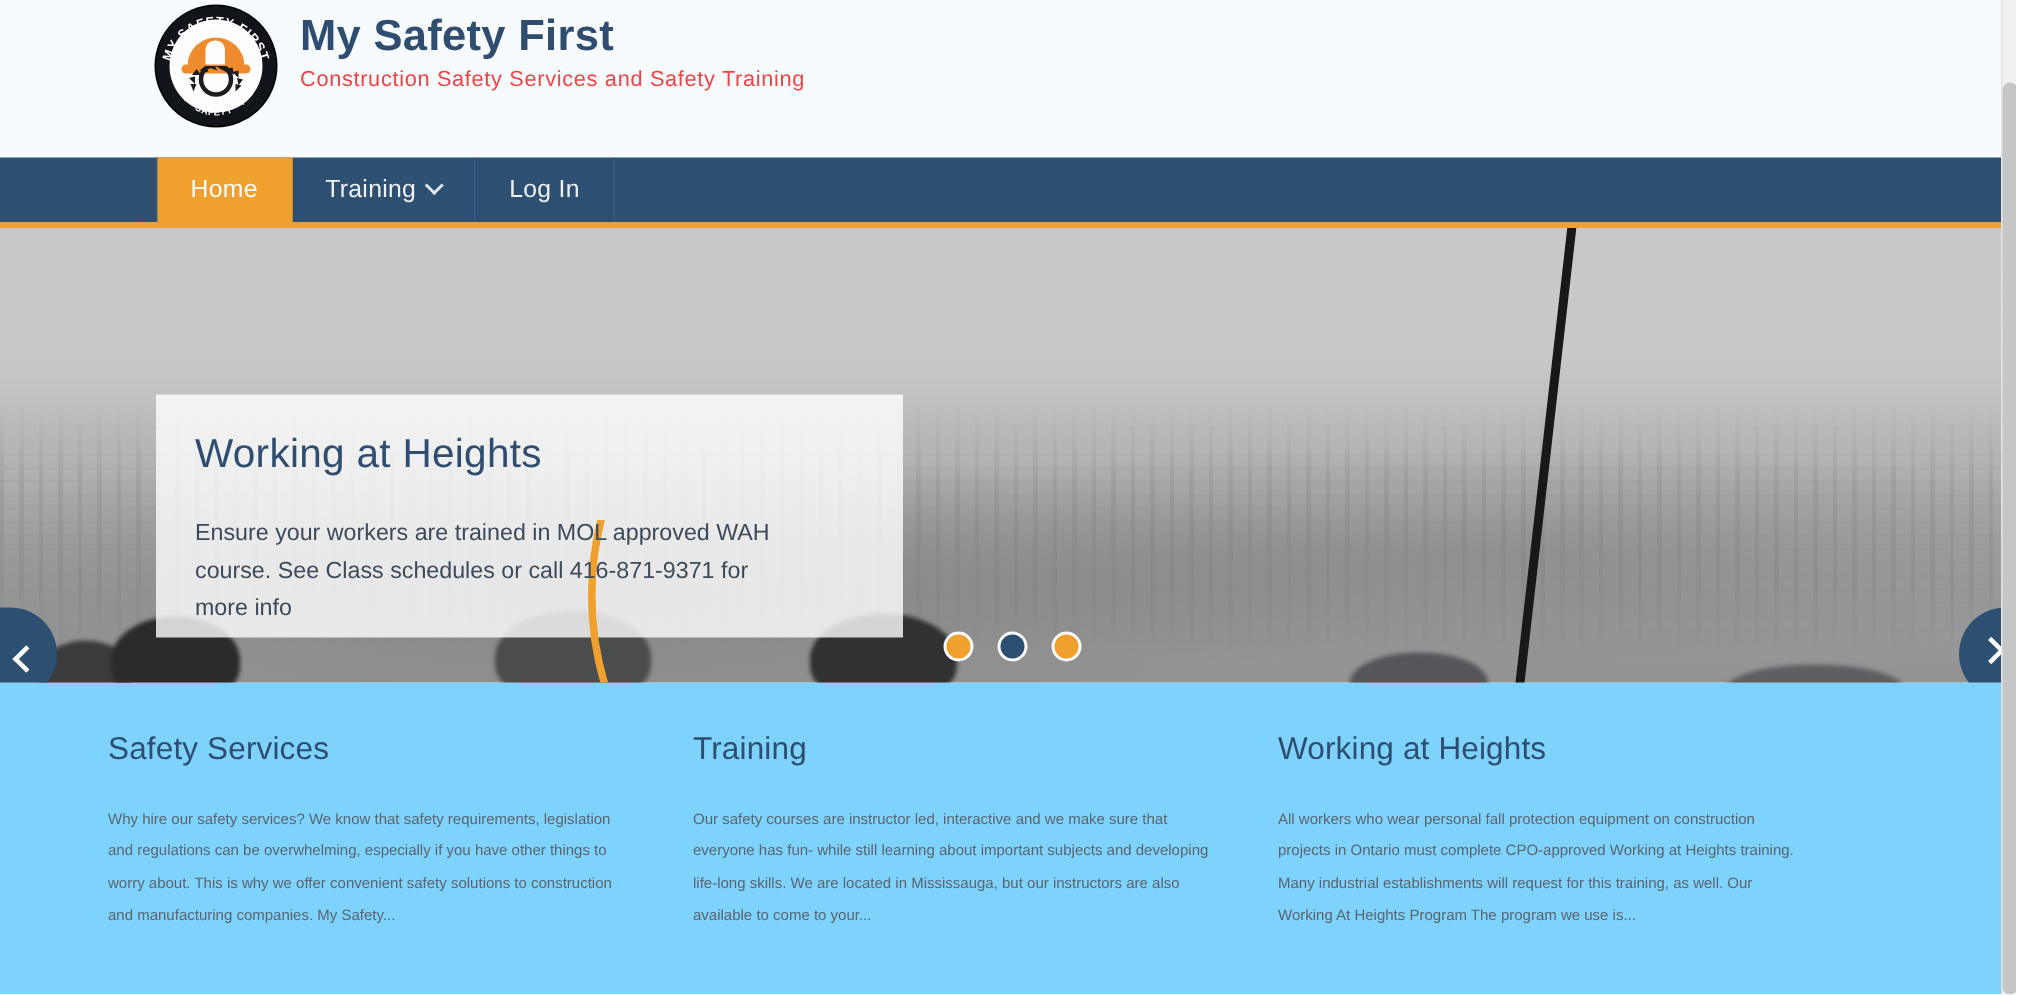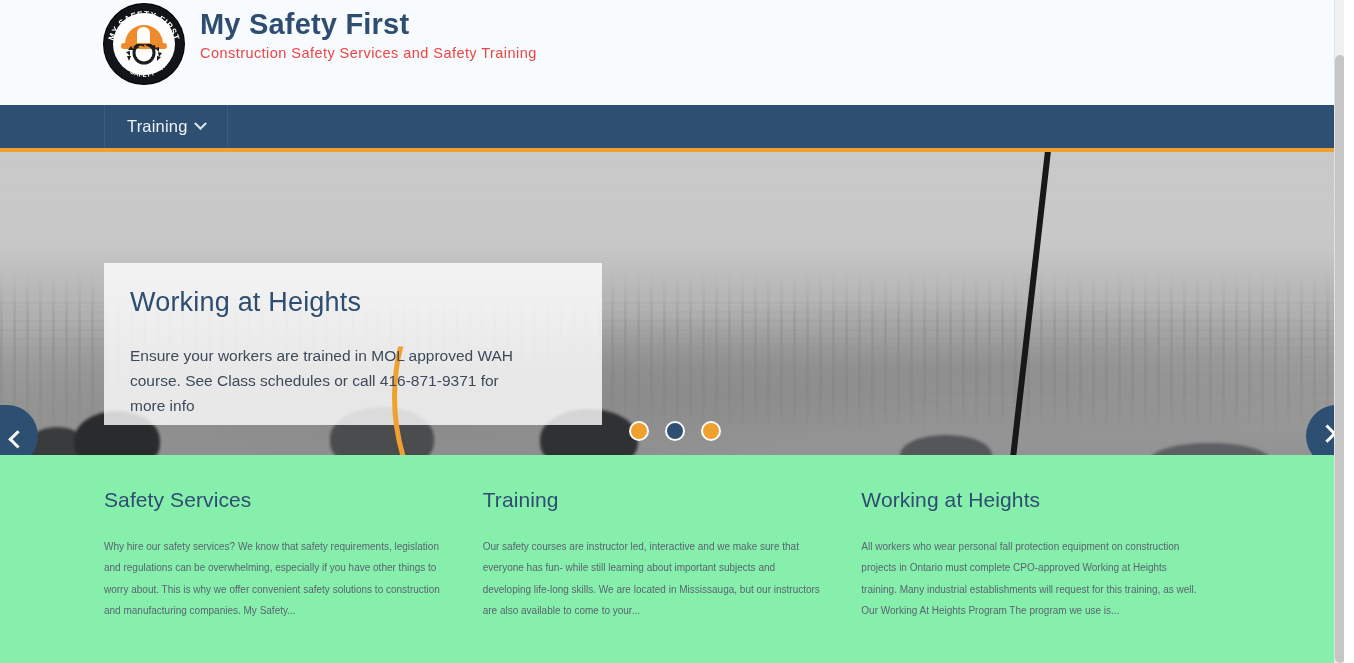--- a/index.html
+++ b/index.html
@@ -151,21 +151,21 @@
     position:absolute; left:629px; top:421px; display:flex; gap:16px; z-index:5;
   }
   .dot {
     width:20px; height:20px; border-radius:50%; background:#f0a02e;
     border:2px solid #fbfbfb; cursor:pointer; box-sizing:border-box;
   }
   .dot.active { background:#2d4f72; }
 
   
   .cols {
-    display:flex; padding:0 104px; background:#86efac; height:208px;
+    display:flex; padding:0 72px; background:#7dd3fc; height:208px;
   }
   .col { width:390px; padding-right:36px; }
   .col:nth-child(2){ margin-left:0; }
   .col-title {
     font-size:21px; color:#2e4d70; font-weight:normal; line-height:30px;
     padding-top:30px; letter-spacing:.1px;
   }
   .col-body {
     margin-top:21px; font-size:10px; line-height:21.4px; color:#5b6470;
   }
@@ -221,23 +221,29 @@
         </svg>
       </div>
       <div class="brand-text">
         <div class="brand-title">My Safety First</div>
         <div class="brand-tagline">Construction Safety Services and Safety Training</div>
       </div>
     </div>
   </div>
 
   <nav class="main-nav">
+    <div class="nav-item active">
+      <span>Home</span>
+    </div>
     <div class="nav-item">
       <span>Training</span>
       <span class="caret"></span>
+    </div>
+    <div class="nav-item">
+      <span>Log In</span>
     </div>
   </nav>
 
   <div class="hero">
     <div class="hero-photo"></div>
     <div class="hero-city"></div>
     <div class="hero-cable"></div>
     <div class="helmets">
       <div class="helmet h1"></div>
       <div class="helmet h2"></div>

